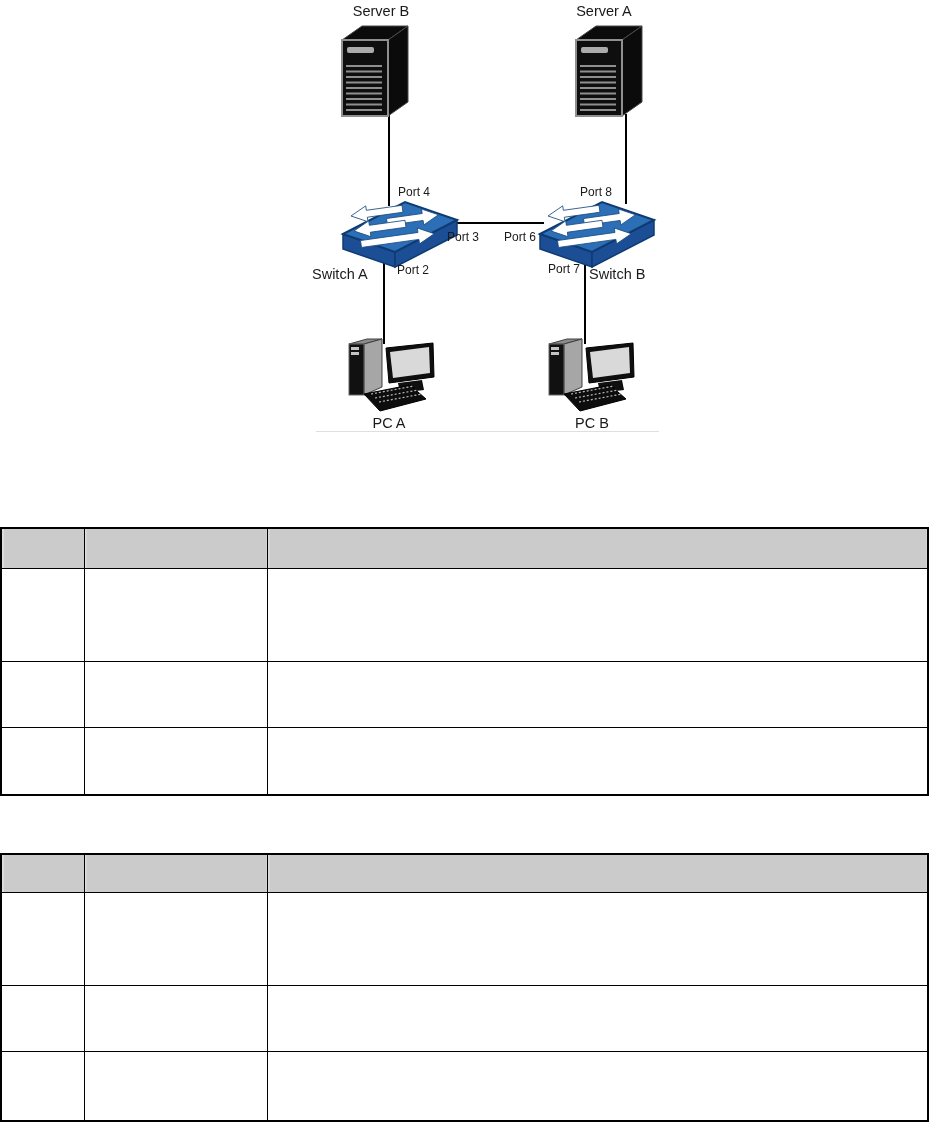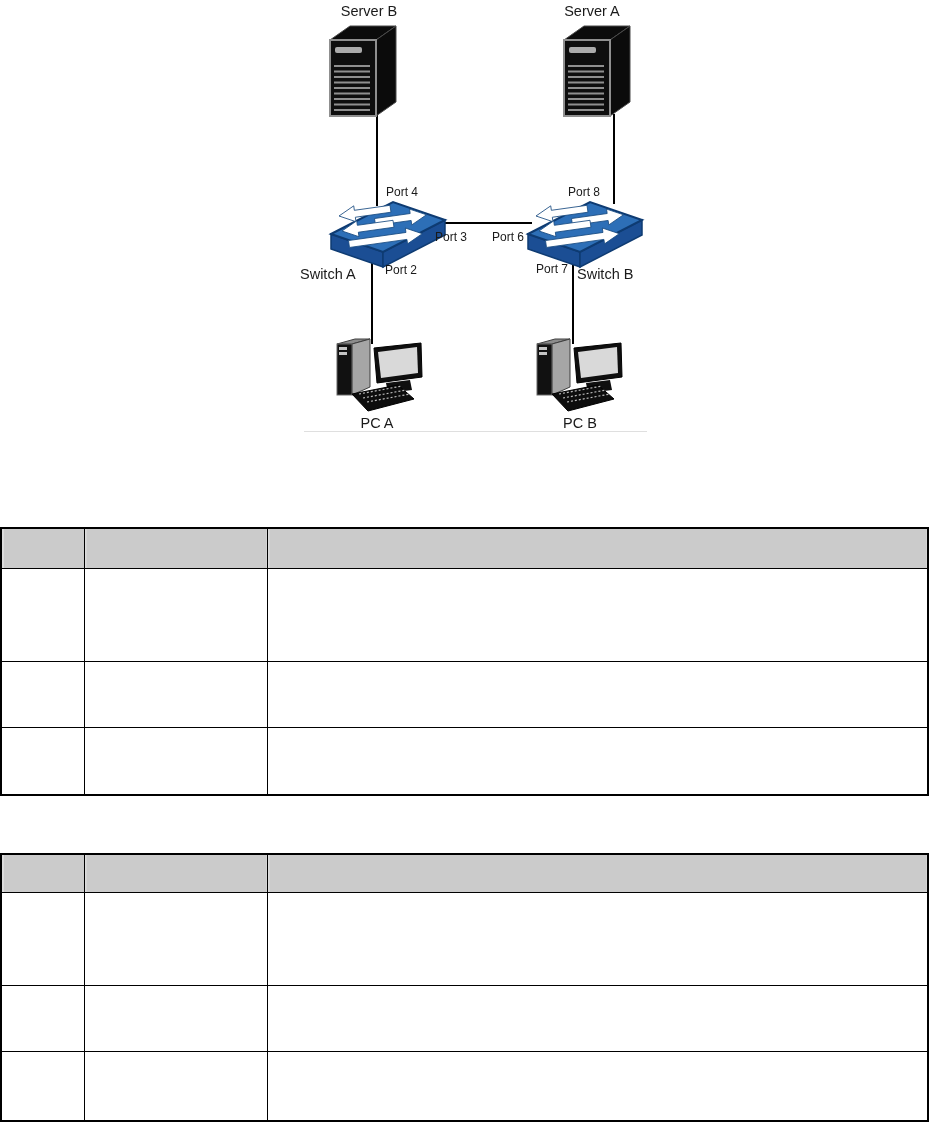--- a/index.html
+++ b/index.html
@@ -4,21 +4,21 @@
 <style>
   html,body { margin:0; padding:0; background:#ffffff; }
   .page {
     position:relative;
     width:929px; height:1131px;
     background:#ffffff;
     font-family:"Liberation Sans", sans-serif;
     overflow:hidden;
   }
   .figure {
-    position:absolute; left:284px; top:0; width:370px; height:440px;
+    position:absolute; left:296px; top:0; width:370px; height:440px;
   }
   .figure svg { display:block; }
   .doc-table {
     position:absolute; left:0; width:929px;
     border-collapse:collapse; table-layout:fixed;
     border:2px solid #000;
   }
   #table1 { top:527px; }
   #table2 { top:853px; }
   .doc-table td, .doc-table th {

